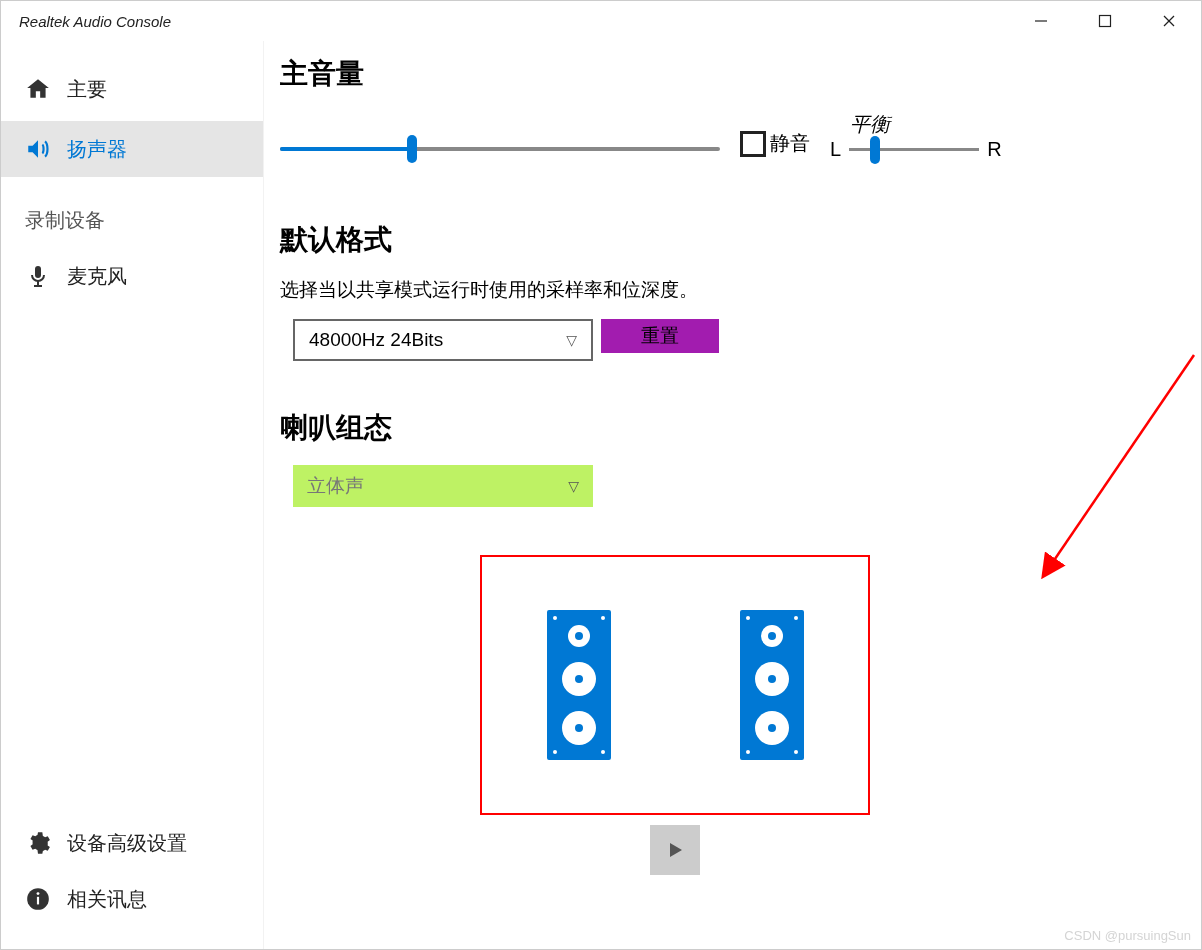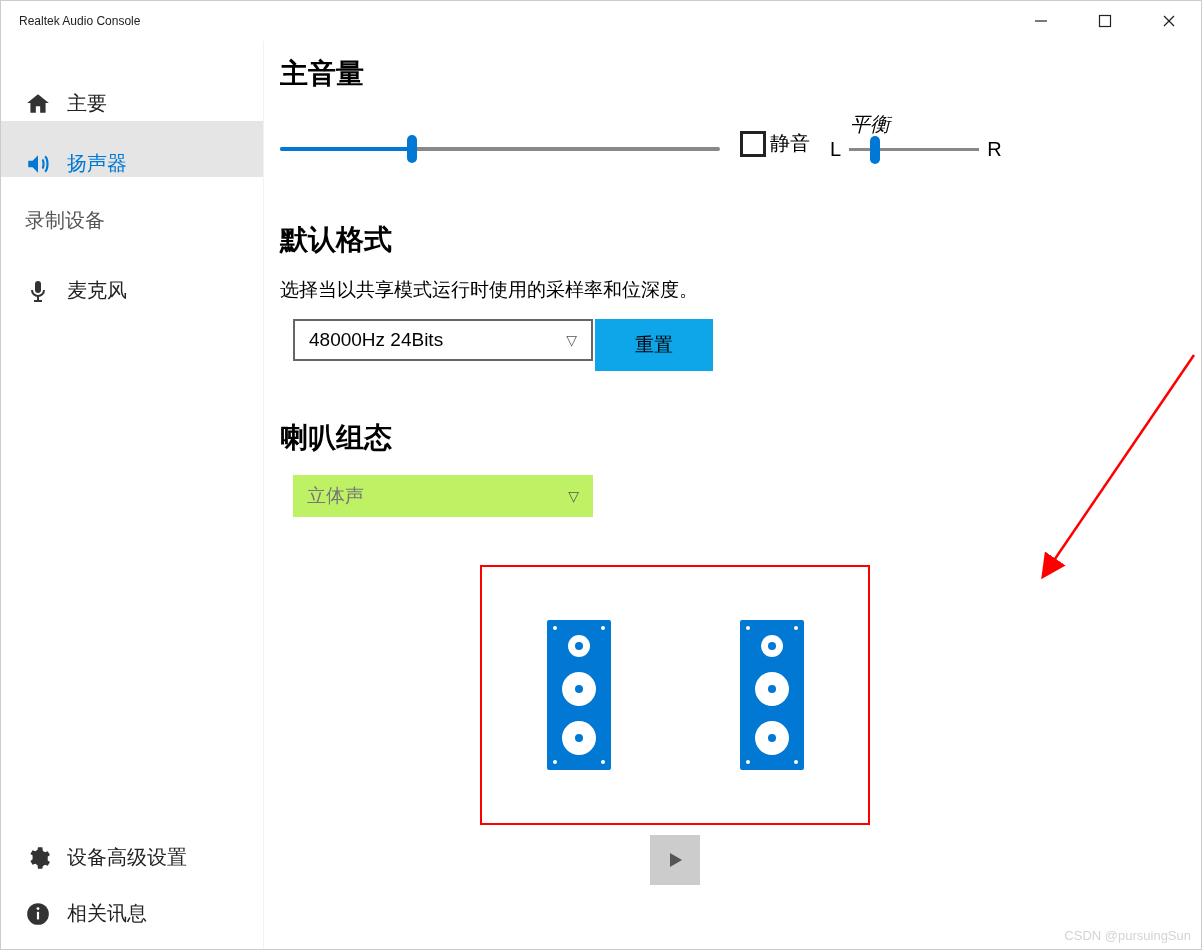--- a/index.html
+++ b/index.html
@@ -10,37 +10,37 @@
     overflow: hidden;
     position: relative;
     border: 1px solid #ccc;
   }
   
   .titlebar {
     height: 40px;
     display: flex; align-items: center; justify-content: space-between;
     padding-left: 18px;
   }
-  .titlebar .title { font-size: 12px; color: #222; }
+  .titlebar .title { font-size: 15px; color: #222; font-style: italic; }
   .win-controls { display: flex; height: 100%; }
   .win-btn { width: 64px; display: flex; align-items: center; justify-content: center; }
   .win-btn svg { display: block; }
   
   .layout { display: flex; height: calc(100% - 40px); }
   .sidebar { width: 262px; display: flex; flex-direction: column; padding-top: 20px; gap: 4px; }
   .content {
     flex: 1;
     padding: 14px 28px 0 16px;
     position: relative;
     overflow: hidden;
     border-left: 1px solid rgba(0,0,0,0.05);
   }
   
   .nav-item {
-    display: flex; align-items: flex-end; gap: 16px;
+    display: flex; align-items: center; gap: 16px;
     height: 56px; padding-left: 24px;
     font-size: 20px; color: #222;
   }
   .nav-item.selected { background: #e5e5e5; color: #0078d4; }
   .nav-section {
     padding: 26px 0 10px 24px;
     font-size: 20px; color: #555;
   }
   .nav-icon { width: 26px; height: 26px; display: flex; align-items: center; justify-content: center; }
   .sidebar-bottom { margin-top: auto; padding-bottom: 22px; }
@@ -68,31 +68,31 @@
   .balance-wrap { display: flex; flex-direction: column; align-items: center; font-size: 20px; }
   .balance-label { align-self: flex-start; margin-left: 20px; font-size: 20px; font-style: italic; }
   .balance-row { display: flex; align-items: center; gap: 8px; }
   .balance-track { width: 130px; height: 3px; background: #888; position: relative; }
   .balance-thumb {
     position: absolute; width: 10px; height: 28px;
     background: #0078d4; border-radius: 5px;
     top: 50%; transform: translate(-50%, -50%);
   }
   .desc { font-size: 19px; margin: 14px 0 16px 0; }
-  .row-controls { display: flex; gap: 2px; margin-bottom: 48px; padding-left: 13px; }
+  .row-controls { display: flex; gap: 8px; margin-bottom: 48px; padding-left: 13px; }
   .dropdown {
     width: 300px; height: 42px;
     border: 2px solid #666;
     display: flex; align-items: center; justify-content: space-between;
     padding: 0 14px; font-size: 19px;
   }
   .dropdown.disabled { border: none; background: #bef264; color: #777; }
   .btn-gray {
-    background: #0ea5e9; border: none;
-    height: 52px; padding: 0 40px;
+    background: #a21caf; border: none;
+    height: 34px; padding: 0 40px;
     font-size: 19px; display: flex; align-items: center;
   }
   
   .speaker-area {
     border: 2px solid #f00;
     width: 390px; height: 260px;
     margin: 24px 0 0 200px;
     position: relative;
     display: flex; justify-content: space-around; align-items: center;
   }

